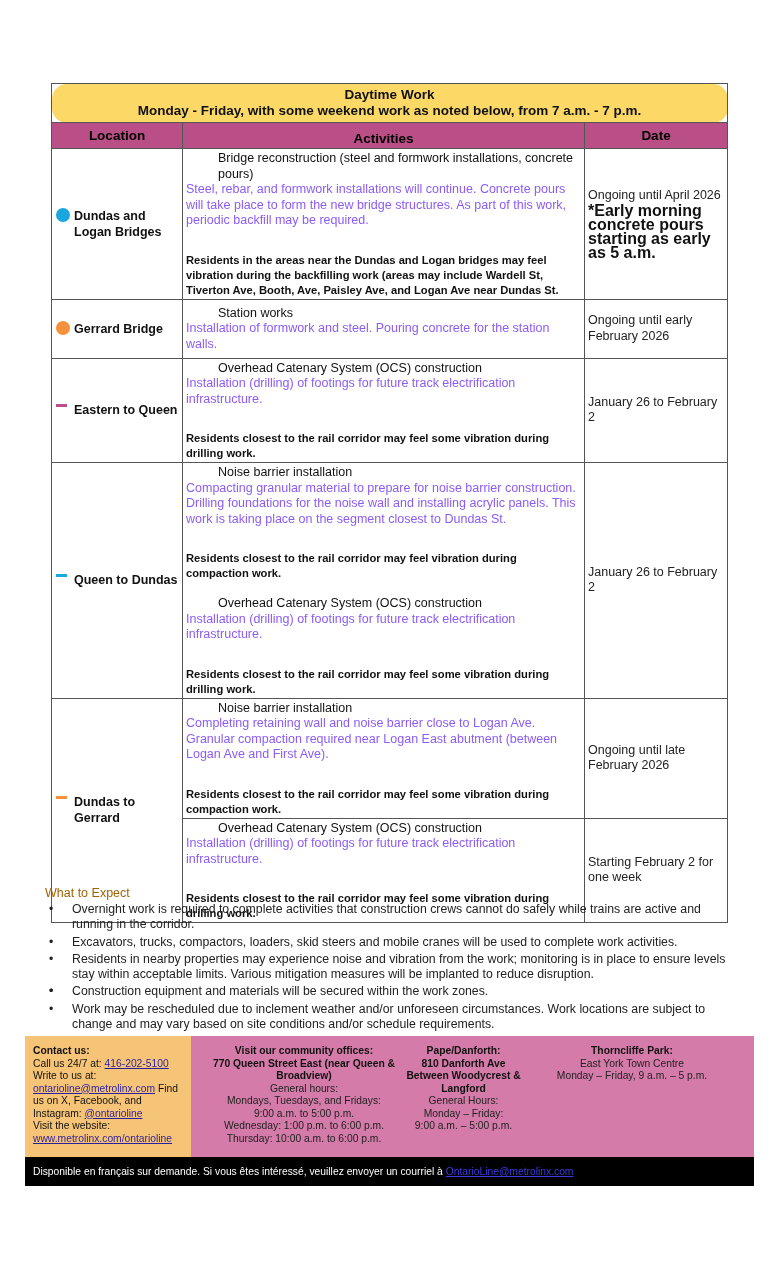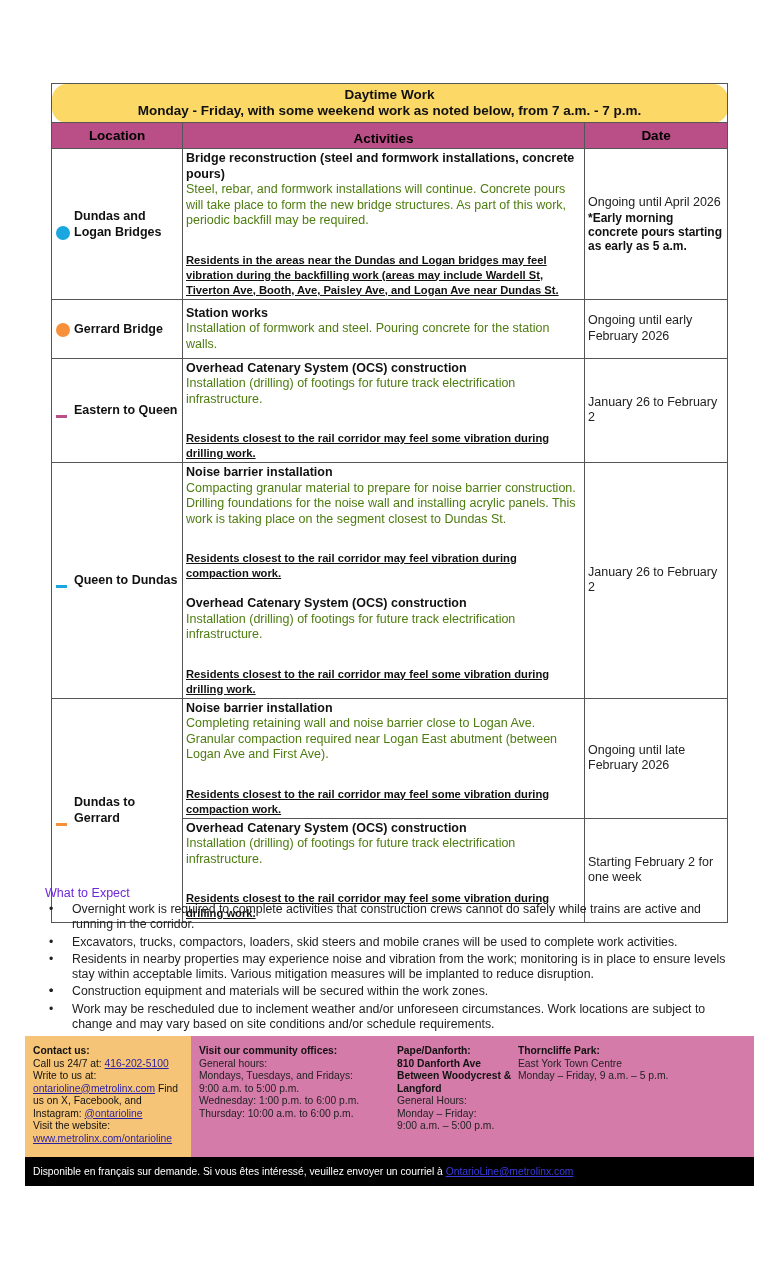--- a/index.html
+++ b/index.html
@@ -6,41 +6,41 @@
   html, body { width: 778px; height: 1280px; background: #ffffff; }
   body { position: relative; font-family: "Liberation Sans", sans-serif; color: #111; overflow: hidden; }
 
   .table-wrap { position: absolute; left: 51px; top: 83px; width: 676px; }
   table.work { border-collapse: collapse; width: 676px; table-layout: fixed; }
   table.work td, table.work th { border: 1.5px solid #555; vertical-align: middle; }
   .title-row td { background: #fcd867; text-align: center; font-weight: bold; font-size: 13.5px; line-height: 16px; padding: 3px 4px 3px; color: #111; border-radius: 15px; }
   .head-row th { background: #b94f86; color: #000000; font-size: 13.5px; font-weight: bold; height: 26px; }
   .head-row th.act { padding-top: 6px; }
   .loc { font-weight: bold; font-size: 12.5px; line-height: 16px; padding-left: 4px; }
-  .loc-inner { display: flex; align-items: flex-end; gap: 4px; }
+  .loc-inner { display: flex; align-items: flex-start; gap: 4px; }
   .dot { width: 14px; height: 14px; border-radius: 50%; flex: 0 0 14px; }
   .dash { width: 11px; height: 3px; flex: 0 0 11px; margin-right: 3px; margin-top: 2px; }
   .act-cell { font-size: 12.5px; line-height: 15.5px; padding: 2px 3px 1px 3px; vertical-align: top; }
-  .act-title { font-weight: bold; }
-  .act-desc { color: #4d7c0f; }
-  .act-note { font-weight: bold; text-decoration: underline; font-size: 11.2px; line-height: 15px; margin-top: 24px; }
+  .act-title { font-weight: normal; margin-left: 32px; }
+  .act-desc { color: #8b5cf6; }
+  .act-note { font-weight: bold; font-size: 11.2px; line-height: 15px; margin-top: 24px; }
   .act-block + .act-block { margin-top: 15px; }
   .date-cell { font-size: 12.5px; line-height: 15.5px; padding: 2px 3px; color: #222; }
-  .date-note { font-weight: bold; font-size: 12px; line-height: 14px; color: #111; }
+  .date-note { font-weight: bold; font-size: 16px; line-height: 14px; color: #111; }
 
   .expect { position: absolute; left: 45px; top: 886px; width: 700px; }
-  .expect h3 { color: #6d28d9; font-size: 12.5px; font-weight: normal; margin-bottom: 2px; }
+  .expect h3 { color: #a16207; font-size: 12.5px; font-weight: normal; margin-bottom: 2px; }
   .expect ul { list-style: none; }
   .expect li { position: relative; padding-left: 27px; font-size: 12.3px; line-height: 15.3px; margin-bottom: 2px; color: #222; }
   .expect li .bullet { position: absolute; left: 4px; top: 0; }
 
   .footer { position: absolute; left: 25px; top: 1036px; width: 729px; height: 184px; }
   .foot-top { display: flex; height: 121px; }
   .contact { width: 166px; background: #f6c476; padding: 9px 8px; font-size: 10.3px; line-height: 12.5px; }
-  .offices { flex: 1; background: #d47ba9; display: flex; padding: 9px 8px; font-size: 10.3px; line-height: 12.5px; color: #222; }
+  .offices { flex: 1; background: #d47ba9; display: flex; padding: 9px 14px; font-size: 10.3px; line-height: 12.5px; color: #222; text-align: center; }
   .off1 { width: 198px; }
   .off2 { width: 121px; }
   .off3 { flex: 1; }
   .b { font-weight: bold; color: #111; }
   .link { color: #2a1fa0; text-decoration: underline; }
   .foot-bar { background: #000; color: #fff; height: 29px; font-size: 10.3px; line-height: 29px; padding-left: 8px; }
   .foot-bar .link { color: #3a3ae0; }
 </style>
 </head>
 <body>
@@ -198,20 +198,21 @@
       <div class="b">Contact us:</div>
       <div><span>Call us 24/7 at: </span><a class="link">416-202-5100</a></div>
       <div>Write to us at:</div>
       <div><a class="link">ontarioline@metrolinx.com</a><span> Find us on X, Facebook, and Instagram: </span><a class="link">@ontarioline</a></div>
       <div>Visit the website:</div>
       <div><a class="link">www.metrolinx.com/ontarioline</a></div>
     </div>
     <div class="offices">
       <div class="off1">
         <div class="b">Visit our community offices:</div>
+        <div class="b">770 Queen Street East (near Queen &amp; Broadview)</div>
         <div>General hours:</div>
         <div>Mondays, Tuesdays, and Fridays:</div>
         <div>9:00 a.m. to  5:00 p.m.</div>
         <div>Wednesday: 1:00 p.m. to 6:00 p.m.</div>
         <div>Thursday: 10:00 a.m. to 6:00 p.m.</div>
       </div>
       <div class="off2">
         <div class="b">Pape/Danforth:</div>
         <div class="b">810 Danforth Ave Between Woodycrest &amp; Langford</div>
         <div>General Hours:</div>

